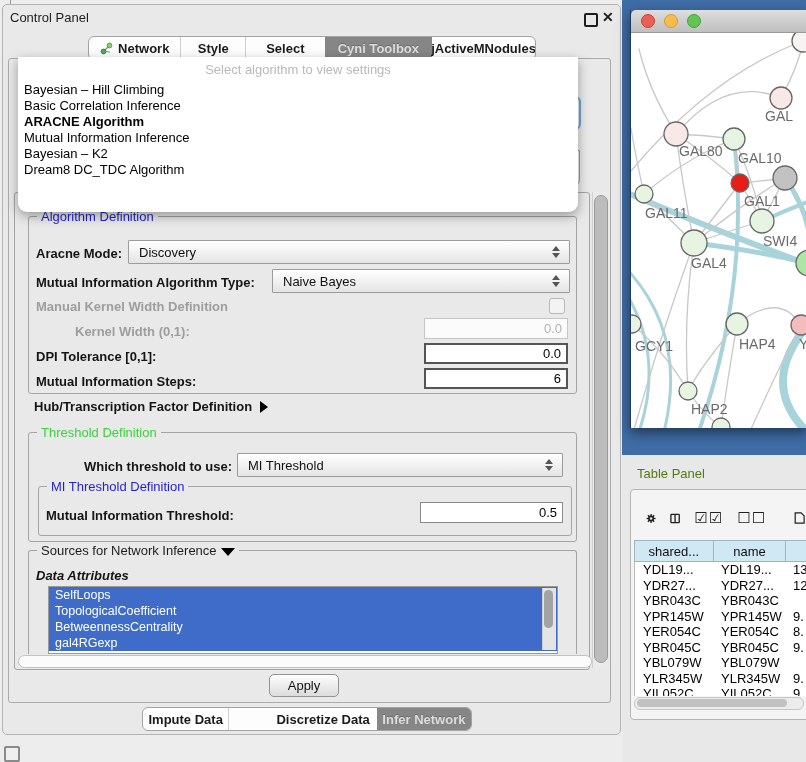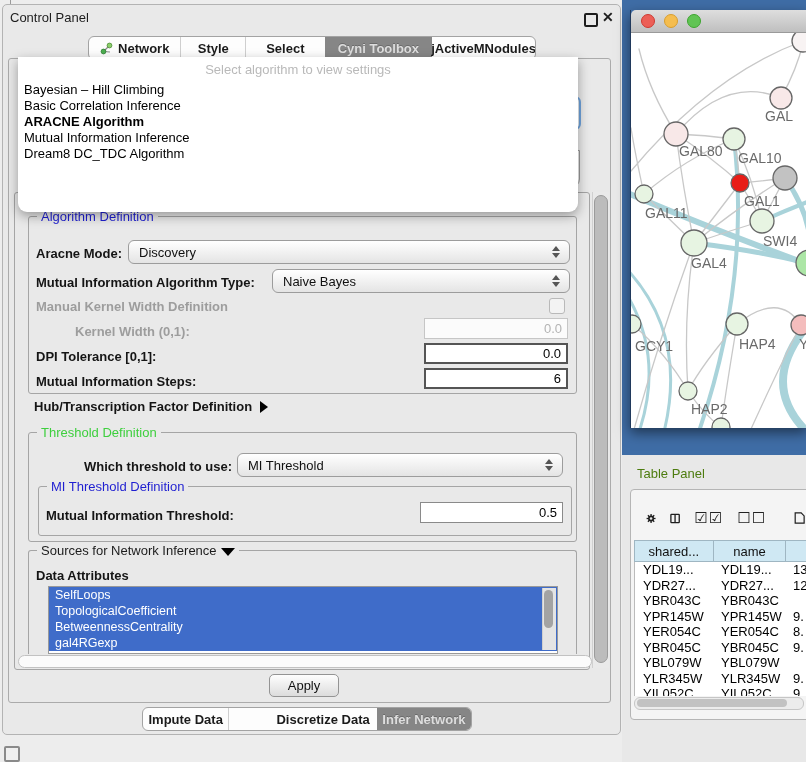--- a/index.html
+++ b/index.html
@@ -37,21 +37,21 @@
   .legend.blue{color:#1f1fd1;}
   .legend.green{color:#3ecf3e;}
 
   .settings-group{left:14px;top:192px;width:574px;height:476px;}
   .vscroll-track{left:592px;top:192px;width:16px;height:476px;background:#eaeaea;border-left:1px solid #d0d0d0;}
   .vscroll-thumb{left:594px;top:195px;width:12px;height:466px;background:#bcbcbc;border:1px solid #9b9b9b;border-radius:7px;}
 
   .lbl{font-size:13px;color:#151515;font-weight:bold;white-space:nowrap;}
   .lbl.dis{color:#9d9d9d;}
 
-  .combo{background:linear-gradient(#ffffff,#e4e4e4);border:1px solid #9c9c9c;border-radius:6px;height:22px;display:flex;align-items:center;justify-content:center;}
+  .combo{background:linear-gradient(#ffffff,#e4e4e4);border:1px solid #9c9c9c;border-radius:1px;height:22px;display:flex;align-items:center;justify-content:center;}
   .combo-text{flex:1;padding-left:10px;font-size:13px;color:#111;}
   .spinner{width:18px;display:flex;flex-direction:column;align-items:center;gap:2px;padding-right:4px;}
   .tri-up{width:0;height:0;border-left:4px solid transparent;border-right:4px solid transparent;border-bottom:5px solid #555;}
   .tri-down{width:0;height:0;border-left:4px solid transparent;border-right:4px solid transparent;border-top:5px solid #555;}
 
   .field{height:21px;background:#fff;border:2px solid #555;text-align:right;font-size:13px;padding:0 5px 0 2px;font-family:"Liberation Sans",sans-serif;box-sizing:border-box;}
   .field.dis{border:1px solid #c6c6c6;color:#b3b3b3;background:#fbfbfb;}
   .checkbox{width:14px;height:14px;border:1px solid #b9b9b9;border-radius:3px;background:#f3f3f3;}
 
   .expander-row{display:flex;align-items:center;gap:8px;}
@@ -138,20 +138,21 @@
   <div class="abs frag-combo"></div>
   <div class="abs frag-box"></div>
 
   <div class="abs popup">
     <div class="popup-placeholder">Select algorithm to view settings</div>
     <div id="algo-options">
         <div class="algo-option">Bayesian – Hill Climbing</div>
         <div class="algo-option">Basic Correlation Inference</div>
         <div class="algo-option bold">ARACNE Algorithm</div>
         <div class="algo-option">Mutual Information Inference</div>
+        <div class="algo-option">Bayesian – K2</div>
         <div class="algo-option">Dream8 DC_TDC Algorithm</div>
       </div>
   </div>
 
   <div class="abs group settings-group">
     <span class="legend">Cyni Algorithm Settings</span>
   </div>
   <div class="abs vscroll-track"></div>
   <div class="abs vscroll-thumb"></div>
 
@@ -201,21 +202,21 @@
   </div>
   <div class="abs group" style="left:38px;top:486px;width:532px;height:48px;">
     <span class="legend blue">MI Threshold Definition</span>
   </div>
   <div class="abs lbl" style="left:46px;top:508px;">Mutual Information Threshold:</div>
   <input class="abs field" style="left: 420px; top: 502px; width: 143px; border-width: 1px; border-color: rgb(138, 138, 138);" readonly="" value="0.5">
 
   <div class="abs group nb" style="left:28px;top:550px;width:547px;height:103px;">
     <span class="legend"><span>Sources for Network Inference</span><span class="tri-dn-b"></span></span>
   </div>
-  <div class="abs lbl" style="left:36px;top:568px;">Data Attributes</div>
+  <div class="abs lbl" style="left:36px;top:568px;font-style:italic;">Data Attributes</div>
   <div class="abs attr-list" id="attr-list">
       <div class="attr-item">SelfLoops</div>
       <div class="attr-item">TopologicalCoefficient</div>
       <div class="attr-item">BetweennessCentrality</div>
       <div class="attr-item">gal4RGexp</div>
     </div>
   <div class="abs list-vtrack"></div>
   <div class="abs list-vthumb"></div>
   <div class="abs hscrollbar"></div>
 

